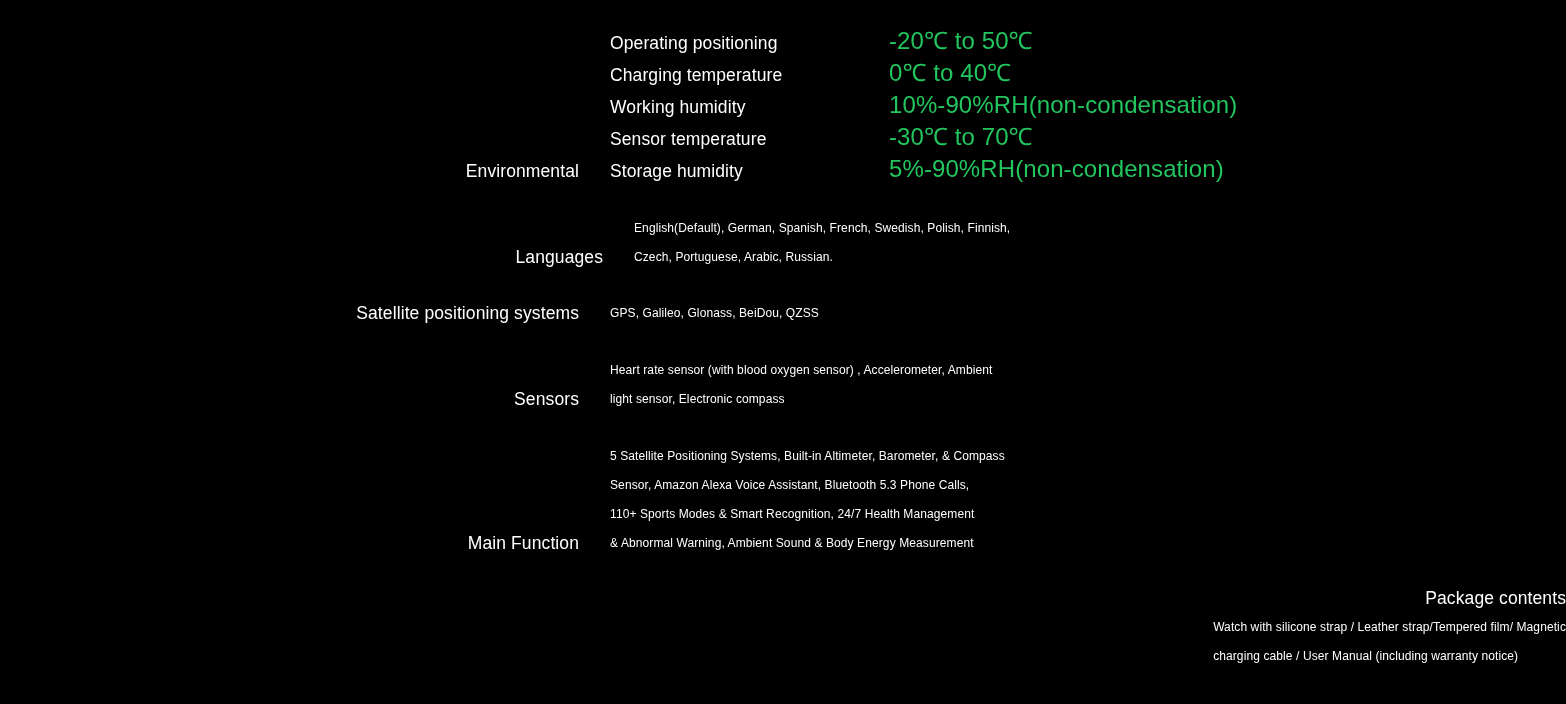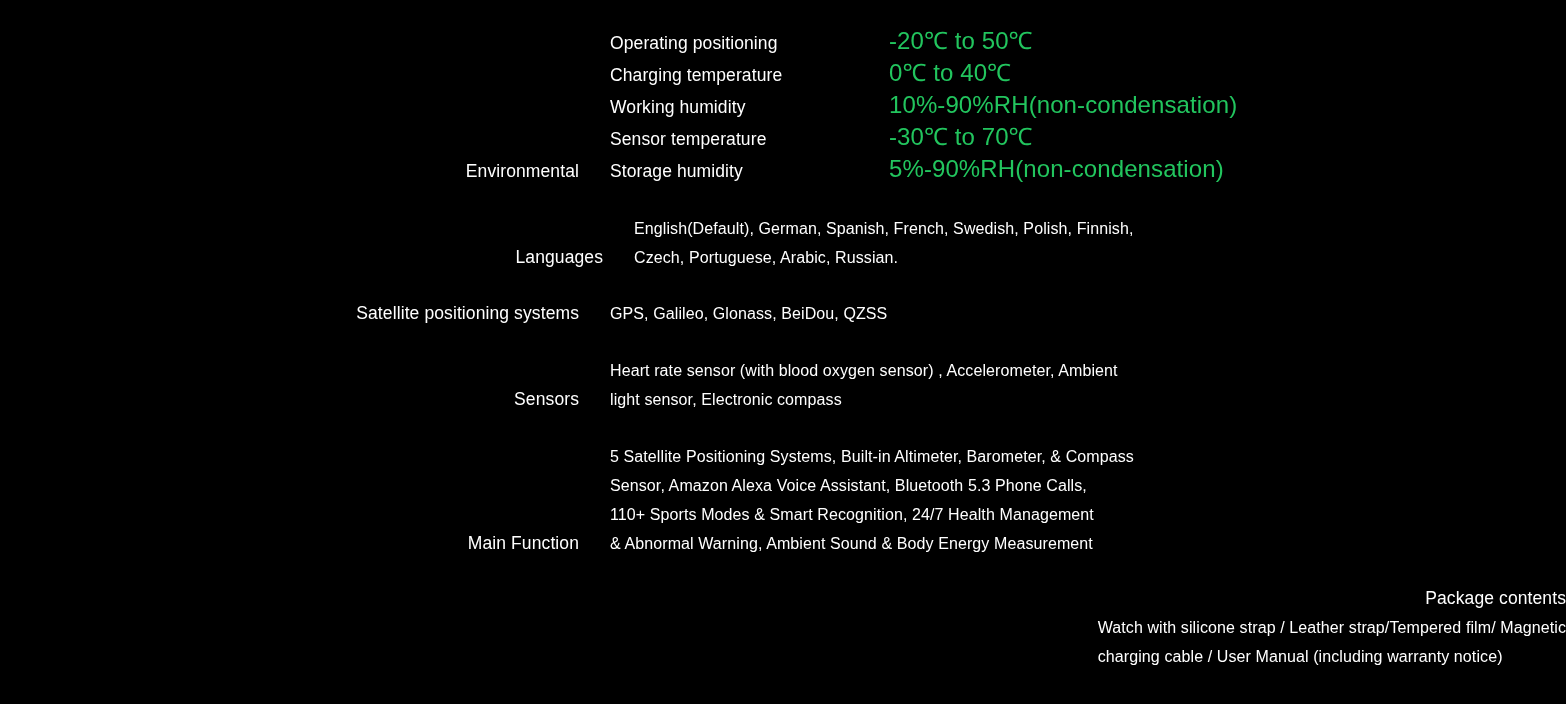--- a/index.html
+++ b/index.html
@@ -60,21 +60,21 @@
     color: #ffffff;
     letter-spacing: 0.1px;
   }
   .pair-val {
     font-size: 24px;
     color: #22c55e;
     letter-spacing: 0.1px;
     white-space: pre;
   }
   .body-line {
-    font-size: 16px;
+    font-size: 12px;
     line-height: 29px;
     color: #ffffff;
     letter-spacing: 0.1px;
     white-space: pre;
   }
   .gap-lang { margin-top: 28px; padding-left: 24px; }
   .gap-sat  { margin-top: 27px; }
   .gap-sens { margin-top: 28px; }
   .gap-main { margin-top: 28px; }
   .gap-pkg  { margin-top: 26px; flex-direction: column; }

